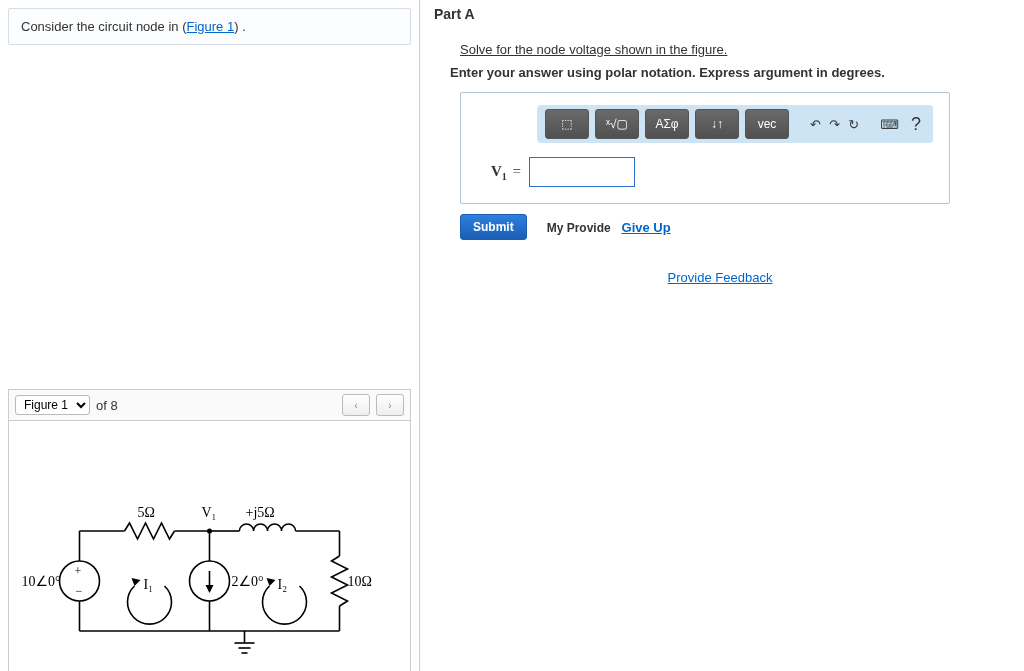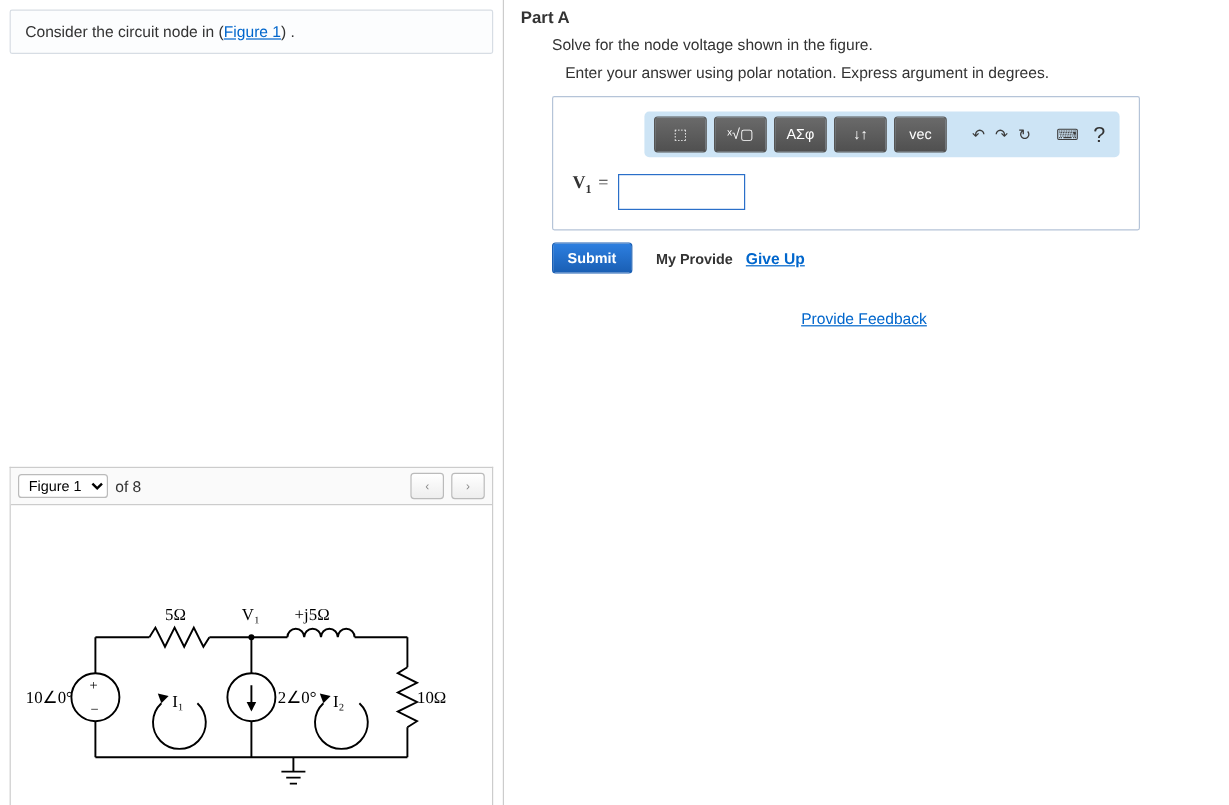--- a/index.html
+++ b/index.html
@@ -83,25 +83,26 @@
   .figure-body {
     height: 250px;
     position: relative;
   }
   .part-title {
     font-weight: bold;
     margin: 0 0 8px 0;
     font-size: 14px;
   }
   .instruction {
-    margin: 8px 0 8px 26px;
+    margin: 20px 0 8px 26px;
+    text-decoration: underline;
   }
   .instruction-strong {
-    font-weight: normal;
-    margin: 4px 0 12px 37px;
+    font-weight: bold;
+    margin: 4px 0 12px 16px;
   }
   .answer-box {
     border: 1px solid #b5c4d8;
     border-radius: 2px;
     margin: 10px 0 0 26px;
     padding: 12px 16px 16px 16px;
     width: 490px;
     box-sizing: border-box;
   }
   .toolbar {
@@ -140,22 +141,23 @@
   .tool-gap { flex: 0 0 8px; }
   .help-q {
     font-size: 18px;
     color: #333;
     margin-left: 6px;
     margin-right: 4px;
     cursor: pointer;
   }
   .input-row {
     display: flex;
+    align-items: center;
     gap: 8px;
-    margin-left: 0;
+    margin-left: 14px;
   }
   .var-label { font-weight: bold; font-family: 'Times New Roman', serif; font-size: 15px;}
   .var-label sub { font-size: 10px; }
   .answer-input {
     width: 96px;
     height: 24px;
     border: 1px solid #2a6fc9;
     padding: 2px 4px;
     font-size: 13px;
   }

